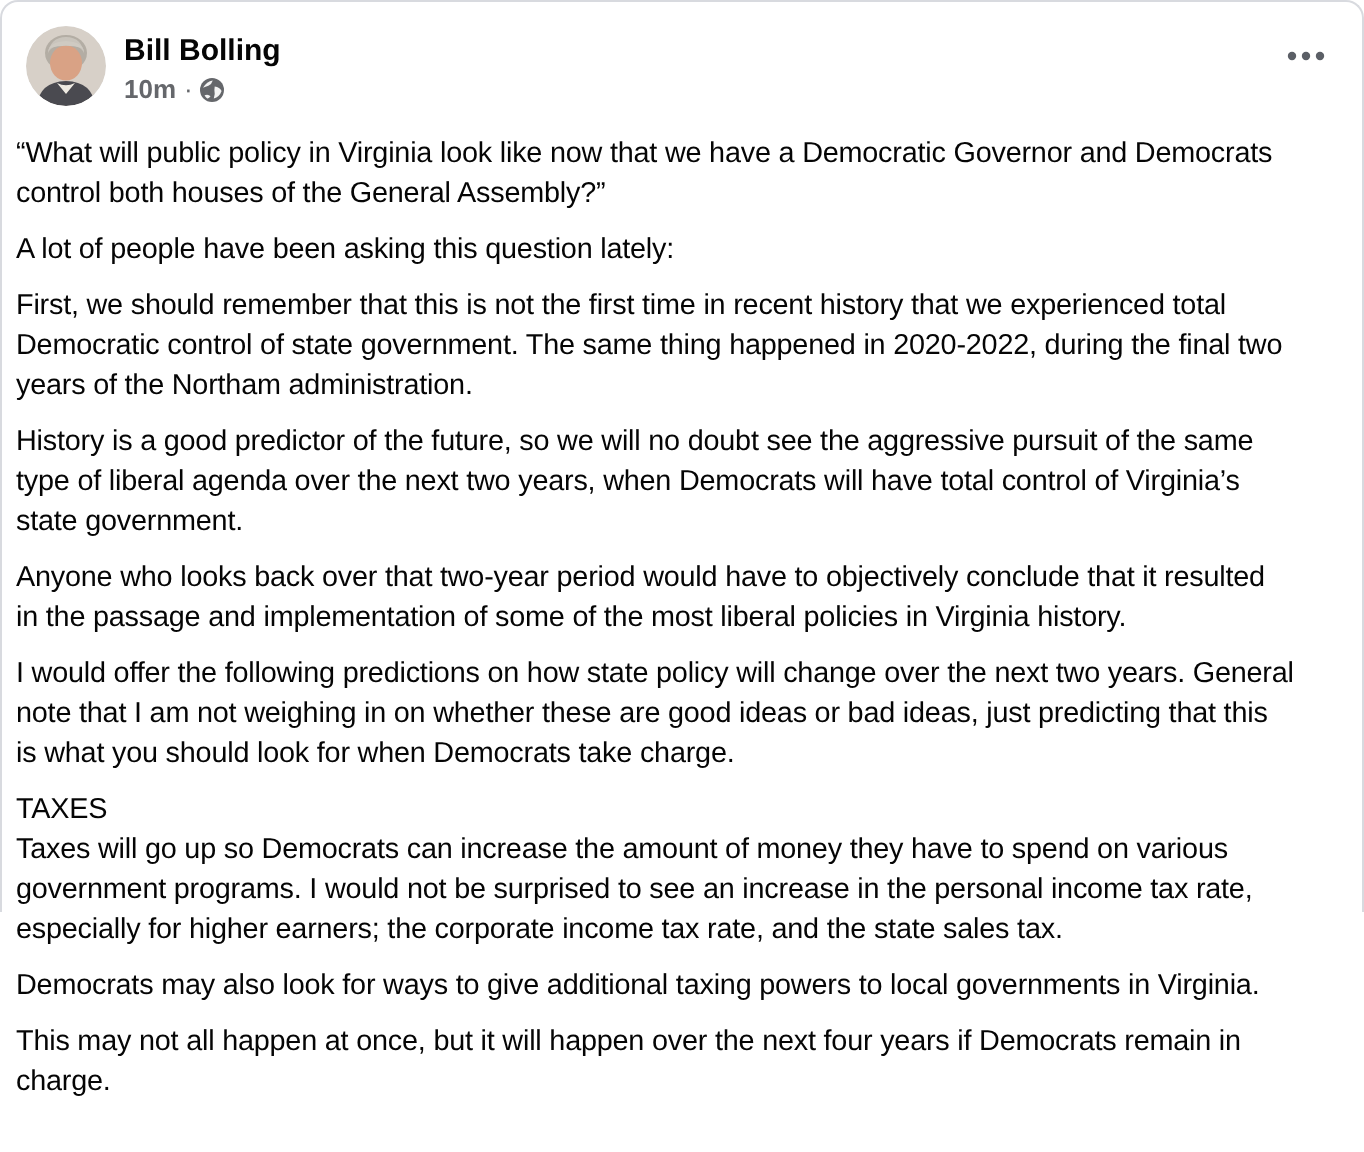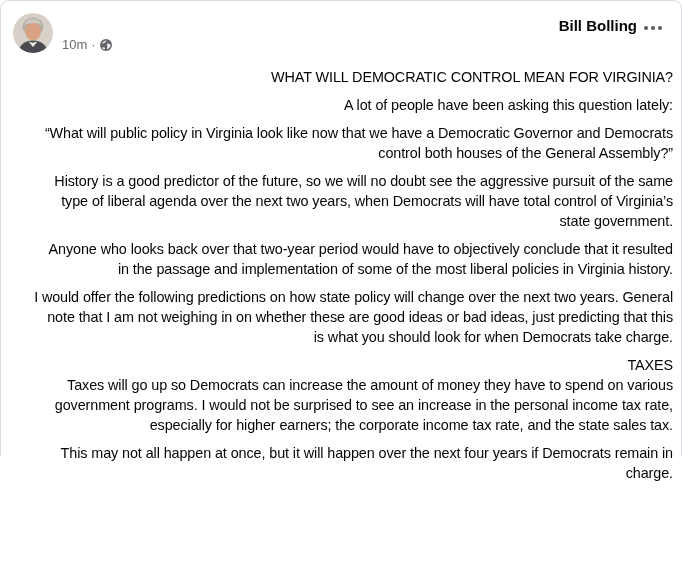--- a/index.html
+++ b/index.html
@@ -12,21 +12,20 @@
   }
   .card {
     box-sizing: border-box;
     width: 682px;
     height: 456px;
     background: #ffffff;
     border: 1px solid #d8dadf;
     border-bottom: none;
     border-radius: 9px 9px 0 0;
     font-family: "Liberation Sans", "DejaVu Sans", sans-serif;
-    text-align: right;
   }
   .post-header {
     display: flex;
     align-items: flex-start;
     padding: 12px 10px 0 12px;
   }
   .avatar {
     display: block;
     width: 40px;
     height: 40px;
@@ -51,21 +50,21 @@
   }
   .meta-row {
     display: flex;
     align-items: center;
     gap: 4px;
     font-size: 13px;
     color: #65676B;
     line-height: 16px;
     margin-top: 2px;
   }
-  .meta-row .timestamp { cursor: pointer; }
+  .meta-row .timestamp { cursor: pointer; font-weight: bold; }
   .globe { display: inline-flex; align-items: center; }
   .more-button {
     background: none;
     border: none;
     padding: 8px 6px;
     margin: 4px 2px 0 0;
     cursor: pointer;
     line-height: 0;
   }
   .post-body {
@@ -127,33 +126,36 @@
       <svg width="20" height="6" viewBox="0 0 20 6">
         <circle cx="3" cy="3" r="2.1" fill="#5b5f66"></circle>
         <circle cx="10" cy="3" r="2.1" fill="#5b5f66"></circle>
         <circle cx="17" cy="3" r="2.1" fill="#5b5f66"></circle>
       </svg>
     </button>
 
   </div>
 
   <div class="post-body">
-    <p>WHAT WILL DEMOCRATIC CONTROL MEAN FOR VIRGINIA?</p>
-    <p>A lot of people have been asking this question lately:</p>
     <p>“What will public policy in Virginia look like now that we have a Democratic Governor and Democrats
 control both houses of the General Assembly?”</p>
+    <p>A lot of people have been asking this question lately:</p>
+    <p>First, we should remember that this is not the first time in recent history that we experienced total
+Democratic control of state government. The same thing happened in 2020-2022, during the final two
+years of the Northam administration.</p>
     <p>History is a good predictor of the future, so we will no doubt see the aggressive pursuit of the same
 type of liberal agenda over the next two years, when Democrats will have total control of Virginia’s
 state government.</p>
     <p>Anyone who looks back over that two-year period would have to objectively conclude that it resulted
 in the passage and implementation of some of the most liberal policies in Virginia history.</p>
     <p>I would offer the following predictions on how state policy will change over the next two years. General
 note that I am not weighing in on whether these are good ideas or bad ideas, just predicting that this
 is what you should look for when Democrats take charge.</p>
     <p>TAXES
 Taxes will go up so Democrats can increase the amount of money they have to spend on various
 government programs. I would not be surprised to see an increase in the personal income tax rate,
 especially for higher earners; the corporate income tax rate, and the state sales tax.</p>
+    <p>Democrats may also look for ways to give additional taxing powers to local governments in Virginia.</p>
     <p>This may not all happen at once, but it will happen over the next four years if Democrats remain in
 charge.</p>
   </div>
 
 </div>
 
 </body></html>

